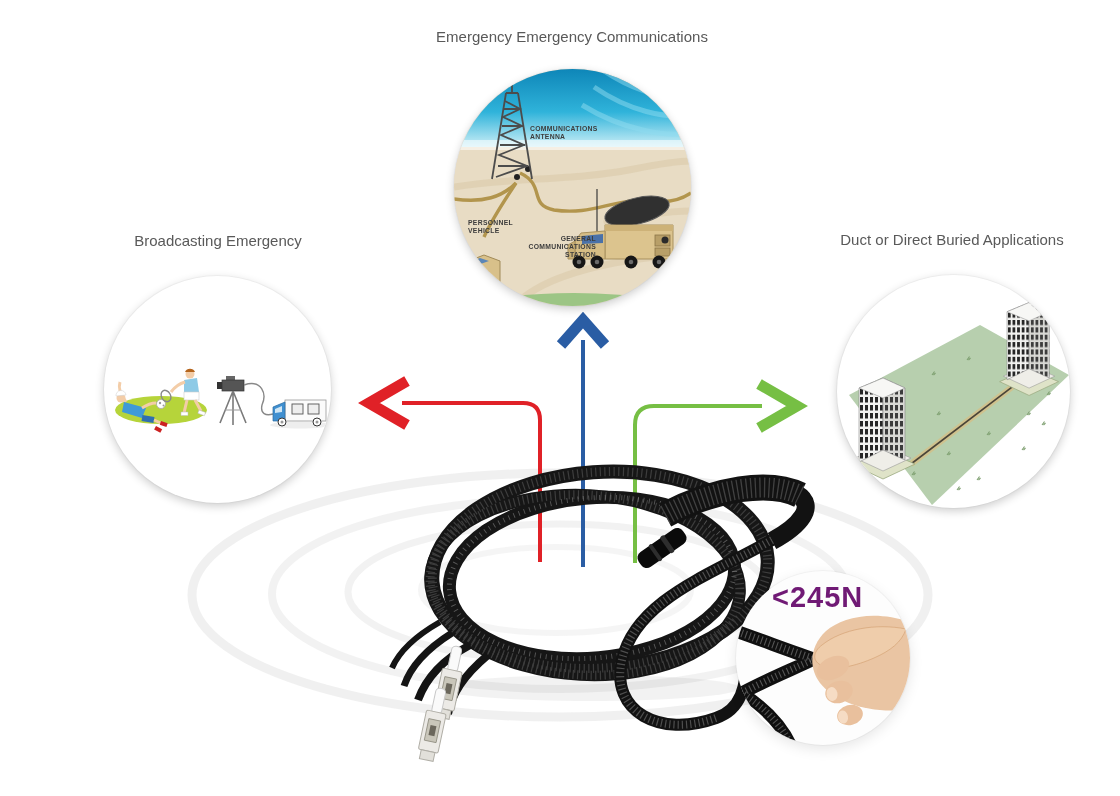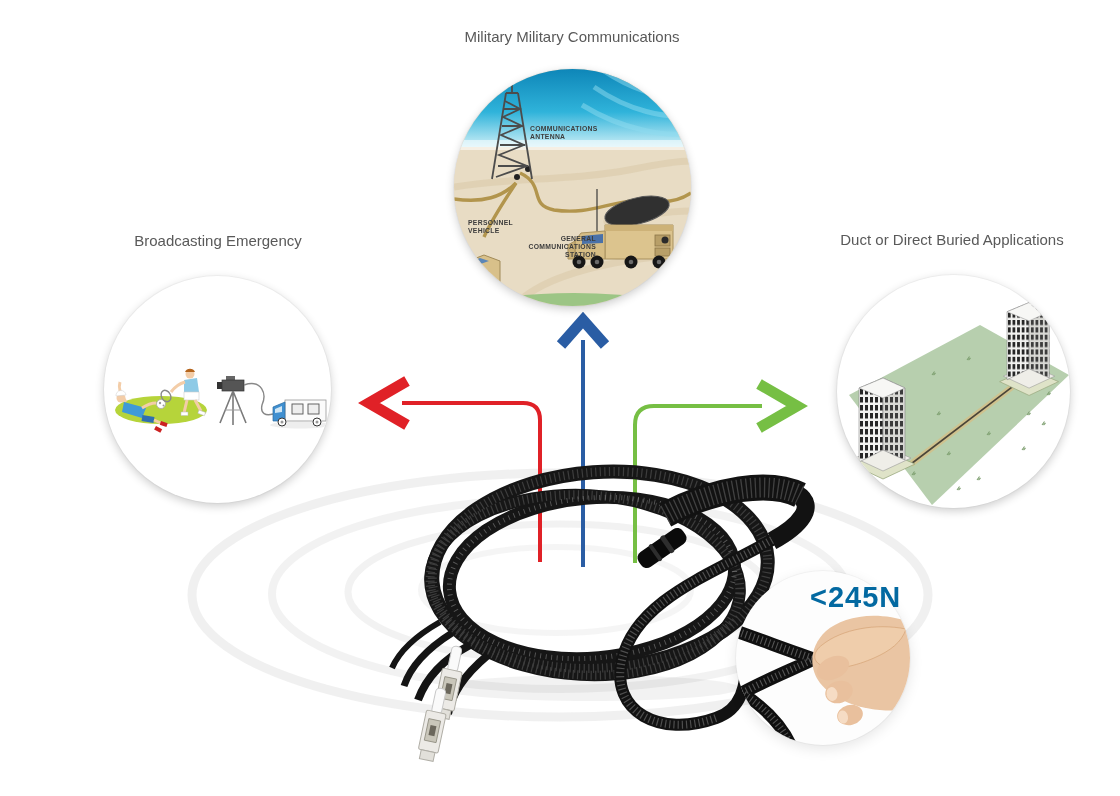--- a/index.html
+++ b/index.html
@@ -15,22 +15,22 @@
 
   .circle{position:absolute;border-radius:50%;overflow:hidden;background:#fff;z-index:3;
           box-shadow:0 3px 10px rgba(0,0,0,.20), 0 0 0 1px rgba(0,0,0,.03);}
   .circle svg{display:block;width:100%;height:100%;}
   .circle-top{left:454px;top:69px;width:237px;height:237px;background:#e8dcc4;}
   .circle-left{left:104px;top:276px;width:227px;height:227px;}
   .circle-right{left:837px;top:275px;width:233px;height:233px;}
   .circle-hand{left:736px;top:571px;width:174px;height:174px;z-index:5;background:#fdfdfd;
           box-shadow:0 4px 14px rgba(0,0,0,.10), 0 0 0 1px rgba(0,0,0,.03);}
 
-  .tensile{position:absolute;left:810px;top:581px;z-index:6;font-size:29px;font-weight:600;
-           color:#0369a1;letter-spacing:1px;white-space:nowrap;}
+  .tensile{position:absolute;left:772px;top:581px;z-index:6;font-size:29px;font-weight:600;
+           color:#701a75;letter-spacing:1px;white-space:nowrap;}
 </style>
 </head>
 <body>
 
 <div class="stage">
 
   <svg class="layer z1" viewBox="0 0 1120 796">
     <g fill="none">
       <ellipse cx="560" cy="595" rx="368" ry="122" stroke="#ececec" stroke-width="9" opacity=".8"></ellipse>
       <ellipse cx="560" cy="594" rx="288" ry="95" stroke="#efefef" stroke-width="8" opacity=".8"></ellipse>
@@ -49,21 +49,21 @@
         <path d="M 583 340 V 567" stroke-width="4"></path>
         <path d="M 561 345 L 583 320 L 605 345" stroke-width="11"></path>
       </g>
       <g stroke="#76bf44">
         <path d="M 635 563 V 425 Q 635 406 654 406 H 762" stroke-width="4"></path>
         <path d="M 759 384 L 797 406 L 759 428" stroke-width="11"></path>
       </g>
     </g>
   </svg>
 
-  <div class="app-title title-top">Military Military Communications</div>
+  <div class="app-title title-top">Emergency Emergency Communications</div>
   <div class="app-title title-left">Broadcasting Emergency</div>
   <div class="app-title title-right">Duct or Direct Buried Applications</div>
 
   <div class="circle circle-top">
     <svg viewBox="0 0 237 237">
       <defs>
         <linearGradient id="sky" x1="0" y1="0" x2="0" y2="1">
           <stop offset="0" stop-color="#0e86b8"></stop>
           <stop offset=".55" stop-color="#2fb3da"></stop>
           <stop offset="1" stop-color="#cdeff7"></stop>

